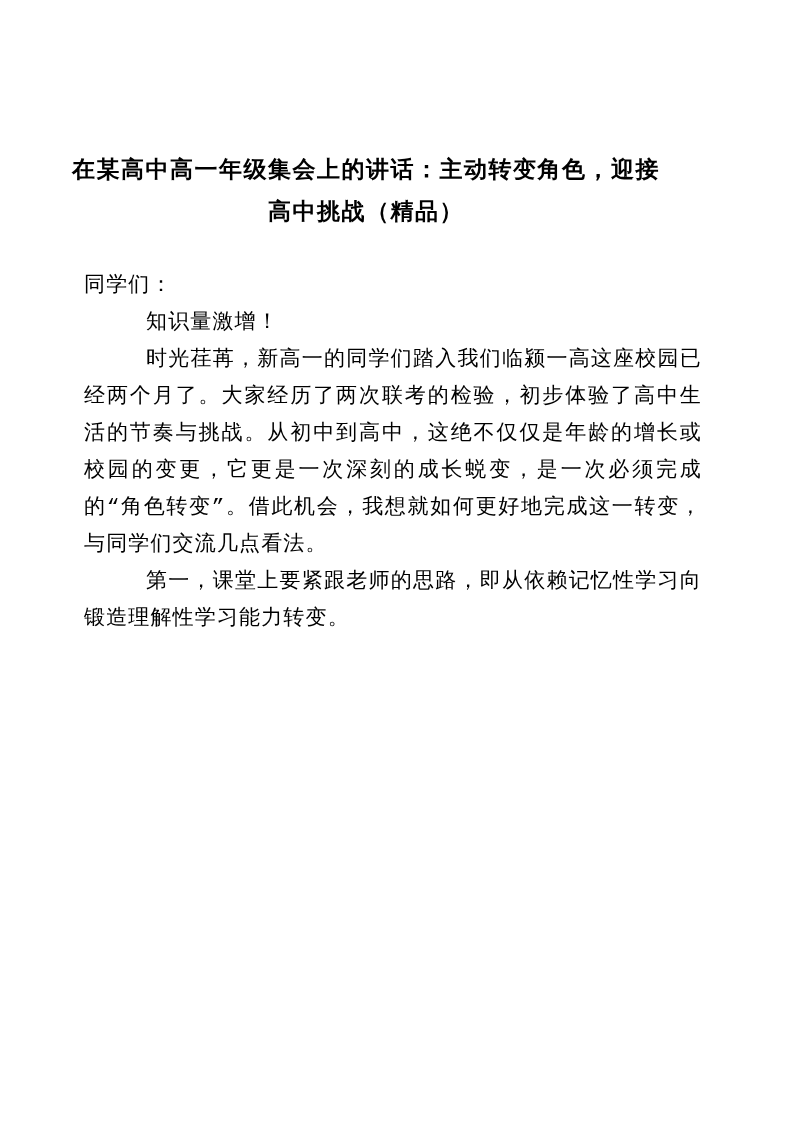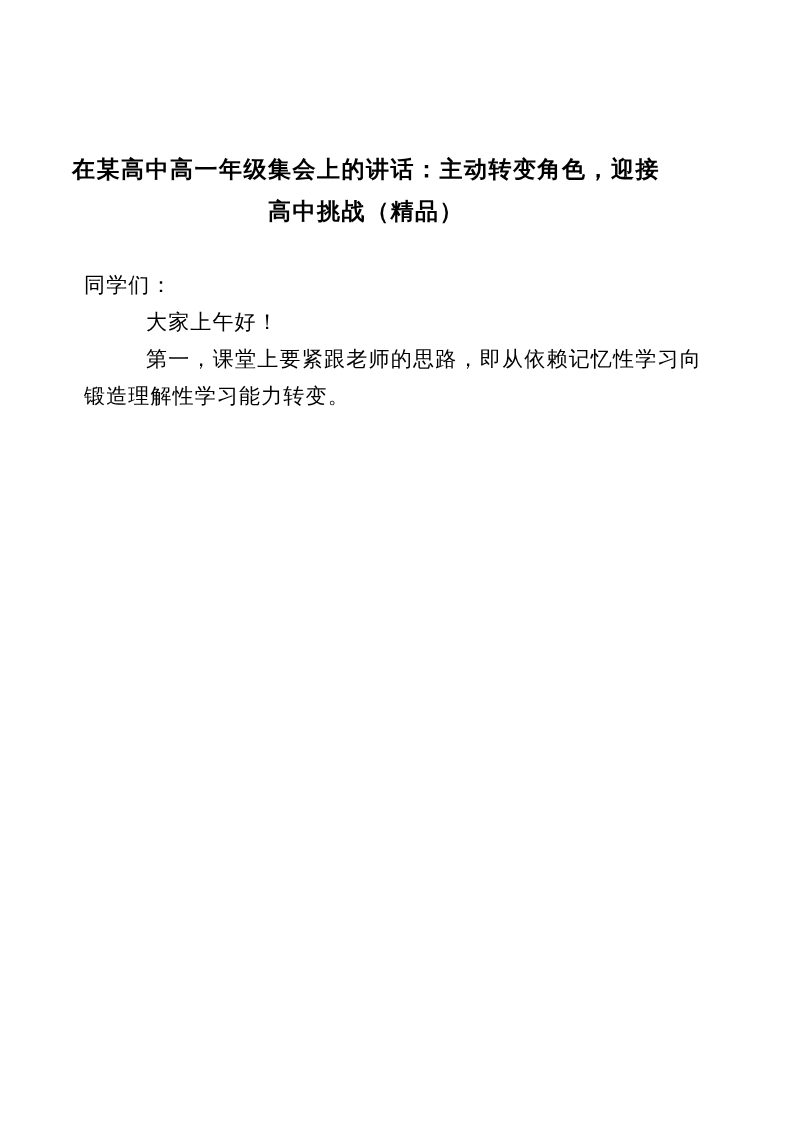--- a/index.html
+++ b/index.html
@@ -21,21 +21,21 @@
     font-family: "Liberation Sans", "DejaVu Sans", sans-serif;
     font-weight: 700;
     font-size: 23px;
     line-height: 42px;
     letter-spacing: 1.5px;
     text-align: center;
   }
   .doc-body {
     width: 618px;
     margin: 35px 0 0 84px;
-    font-family: Liberation Serif, serif;
+    font-family: Liberation Mono, monospace;
     font-size: 21px;
     line-height: 37px;
     letter-spacing: 1.15px;
     text-align: justify;
     text-justify: inter-character;
   }
   .doc-body p {
     margin: 0;
     padding: 0;
   }
@@ -47,16 +47,17 @@
   }
 </style>
 </head>
 <body>
 
 <div class="page">
   <h1 class="doc-title">在某高中高一年级集会上的讲话：主动转变角色，迎接高中挑战（精品）</h1>
 
   <div class="doc-body">
     <p class="salutation">同学们：</p>
-    <p class="para">大家上午好！</p>
+    <p class="para">知识量激增！</p>
+    <p class="para">时光荏苒，新高一的同学们踏入我们临颍一高这座校园已经两个月了。大家经历了两次联考的检验，初步体验了高中生活的节奏与挑战。从初中到高中，这绝不仅仅是年龄的增长或校园的变更，它更是一次深刻的成长蜕变，是一次必须完成的“角色转变”。借此机会，我想就如何更好地完成这一转变，与同学们交流几点看法。</p>
     <p class="para">第一，课堂上要紧跟老师的思路，即从依赖记忆性学习向锻造理解性学习能力转变。</p>
   </div>
 </div>
 
 </body></html>

